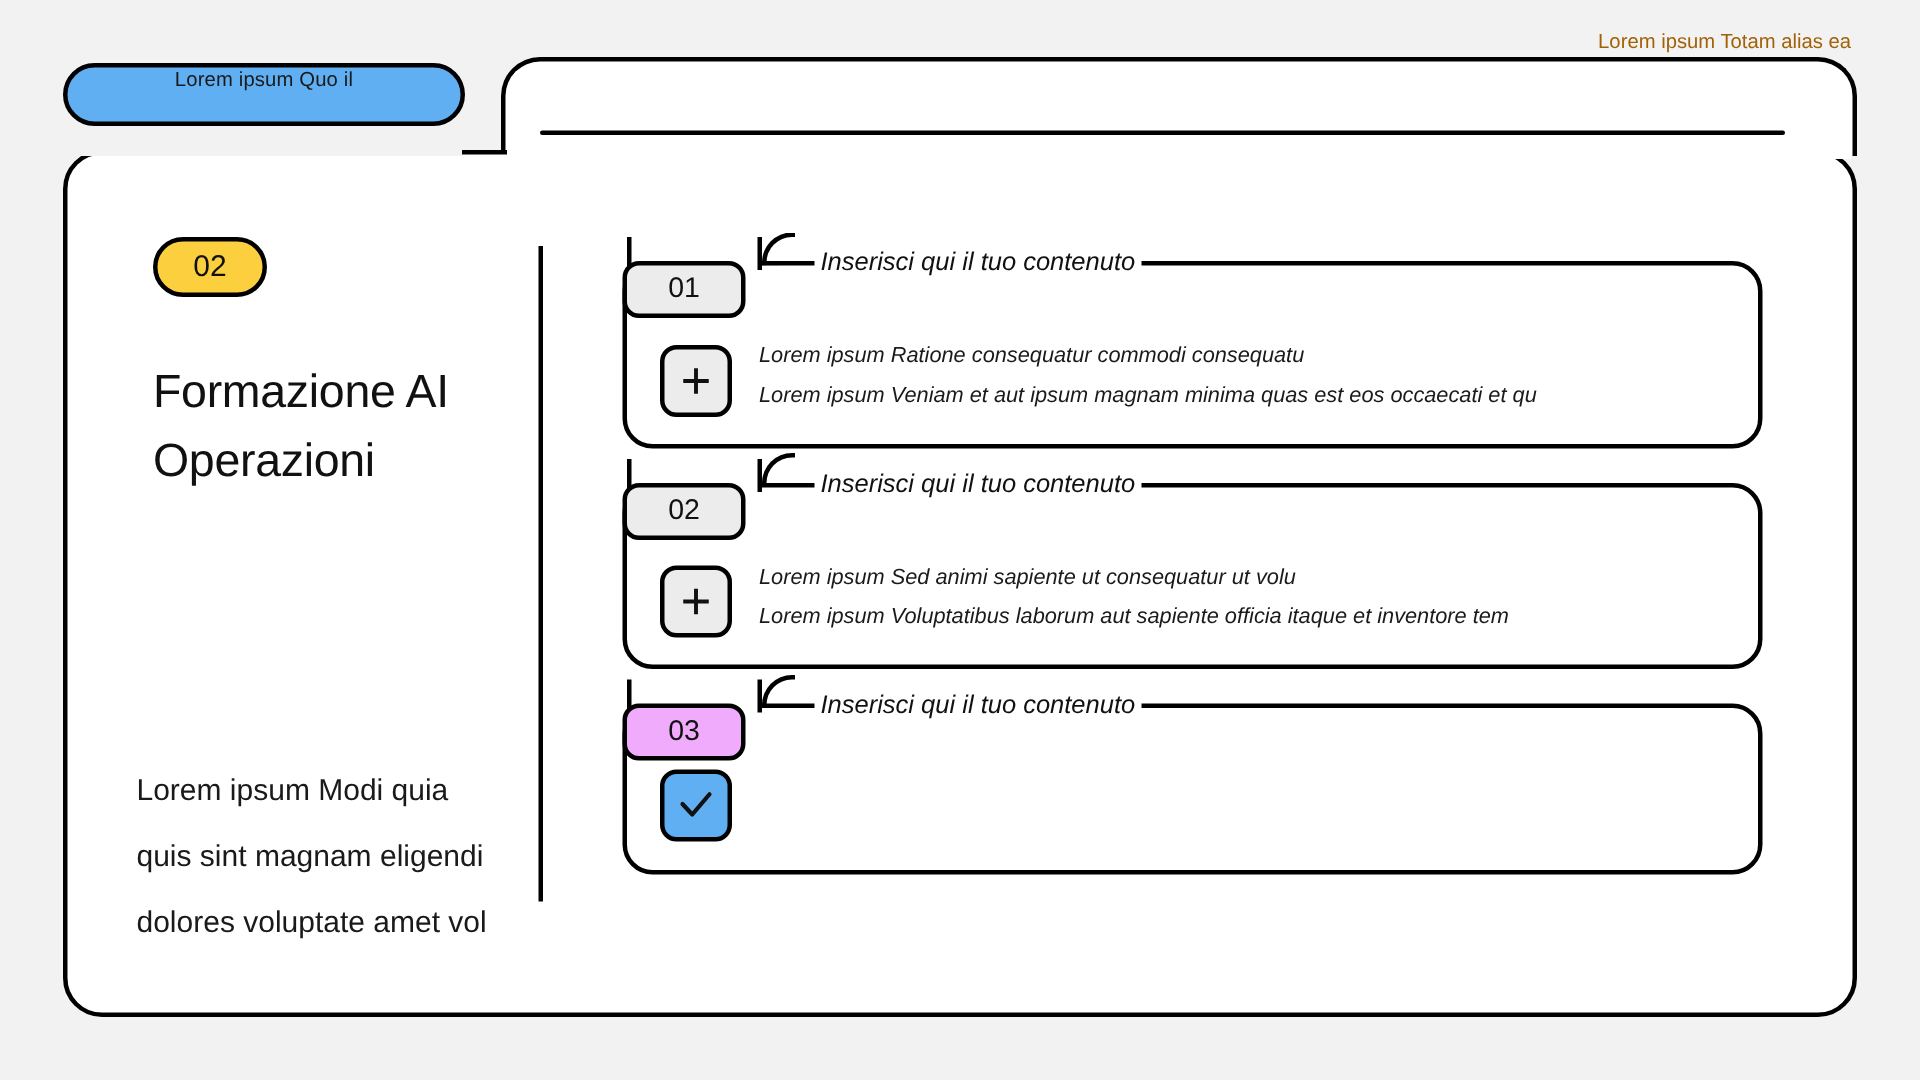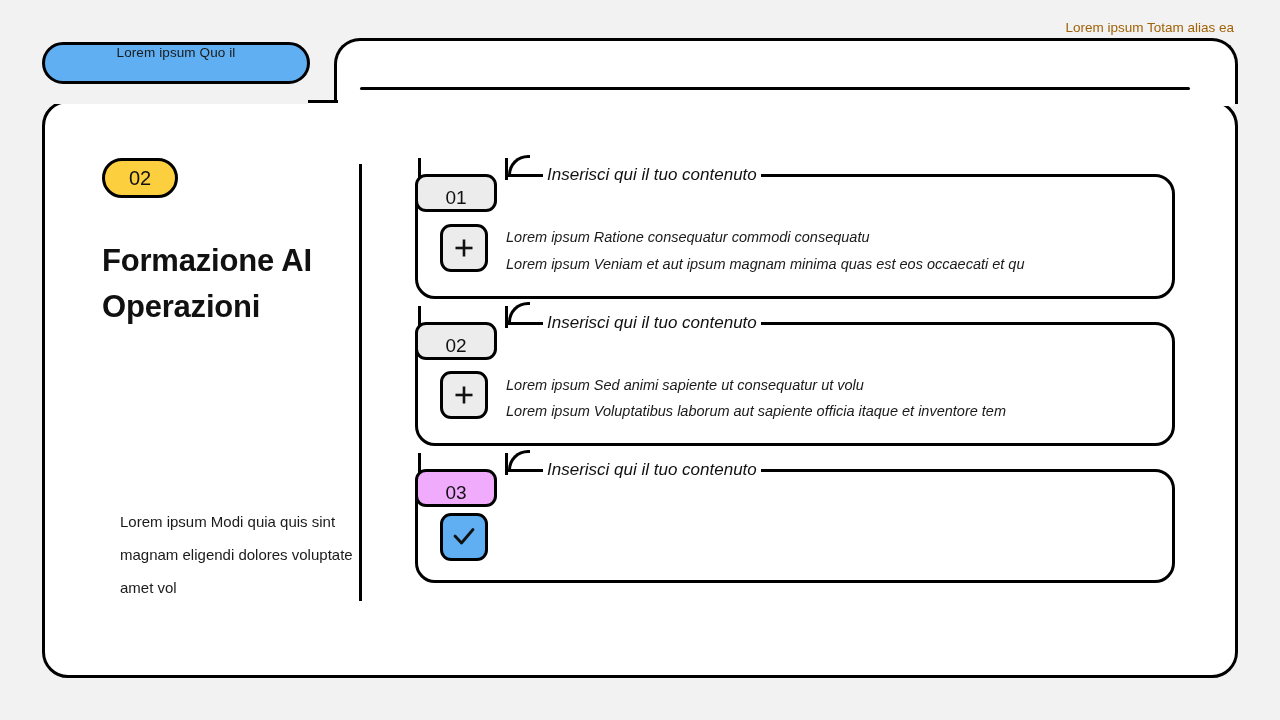--- a/index.html
+++ b/index.html
@@ -74,41 +74,41 @@
     background:#FBCF3D;
     border:3.5px solid #000;
     border-radius:20px;
     box-sizing:border-box;
     display:flex;align-items:center;justify-content:center;
     font-size:20px;color:#111;
   }
   .sec-title{
     margin-top:40px;
     font-size:31px;line-height:1.48;
-    color:#111;font-weight:700;letter-spacing:-.2px;
+    color:#111;font-weight:400;letter-spacing:-.2px;
     max-width:240px;
   }
   .left-note{
-    position:absolute;left:120px;top:505px;width:235px;
-    font-size:15px;line-height:2.2;color:#1a1a1a;z-index:8;
+    position:absolute;left:91px;top:505px;width:235px;
+    font-size:20px;line-height:2.2;color:#1a1a1a;z-index:8;
   }
   .v-divider{
     position:absolute;left:359px;top:164px;width:3px;height:437px;
     background:#000;z-index:8;
   }
 
   
   .cards{position:absolute;left:415px;top:155px;width:760px;z-index:8;}
   .card-wrap{position:relative;margin-bottom:23px;}
 
   .num-badge{
     position:absolute;left:0;top:0;width:82px;height:38px;
     border:3.5px solid #000;border-radius:11px;
     box-sizing:border-box;
-    display:flex;align-items:flex-end;justify-content:center;
+    display:flex;align-items:center;justify-content:center;
     font-size:19px;color:#111;z-index:4;
     background:#ececec;
   }
   .num-badge.blue{background:#f0abfc;}
 
   .card{
     position:relative;
     margin-top:19px;
     border:3.5px solid #000;
     border-radius:20px;
@@ -141,21 +141,21 @@
     background:#fff;z-index:2;
   }
 
   .card-title{
     position:absolute;left:125px;top:-12px;
     font-size:17px;color:#111;
     background:#fff;padding:0 4px;z-index:5;
   }
 
   .card-inner{
-    display:flex;align-items:center;
+    display:flex;align-items:flex-end;
     padding:47px 36px 18px 22px;
   }
   .ico{
     flex:0 0 auto;width:48px;height:48px;
     border:3.5px solid #000;border-radius:11px;
     box-sizing:border-box;background:#ececec;
     display:flex;align-items:center;justify-content:center;
     margin-right:18px;margin-top:-6px;
   }
   .ico.blue{background:#5FAFF2;}

